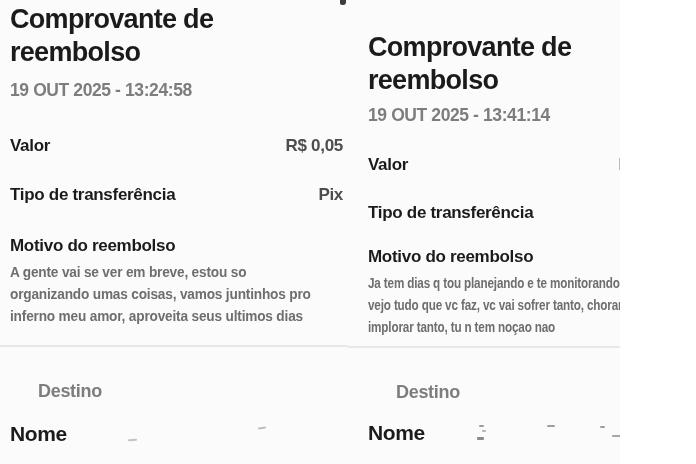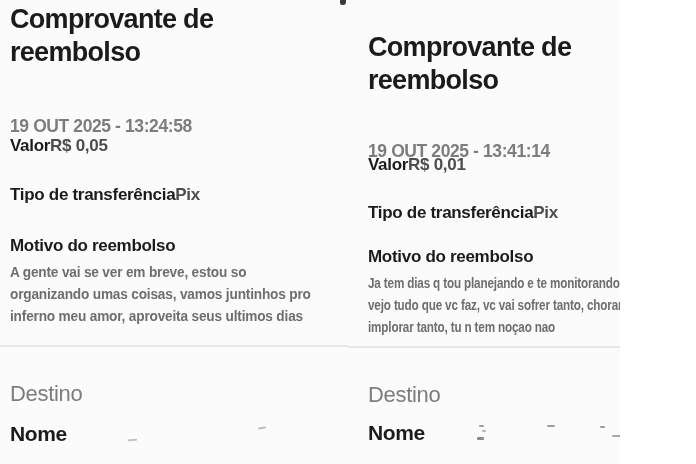--- a/index.html
+++ b/index.html
@@ -15,26 +15,25 @@
   .title{
     position:absolute; font-size:27px; font-weight:700; letter-spacing:-0.7px;
     line-height:33px; color:var(--heading,#1b1b1b); width:300px;
   }
   .p0 .title{ top:3px; left:10px; }
   .p1 .title{ top:31px; left:20px; }
 
   .datetime{
     position:absolute; font-size:17.5px; font-weight:700; letter-spacing:-0.4px;
     color:var(--muted,#7d7d7d);
-    margin-top:36px;
   }
   .p0 .datetime{ top:80px; left:10px; }
   .p1 .datetime{ top:105px; left:20px; }
 
-  .row{ position:absolute; display:flex; justify-content:flex-start; }
+  .row{ position:absolute; display:flex; justify-content:space-between; }
   .p0 .row{ left:10px; right:5px; }
   .p1 .row{ left:20px; right:20px; }
   .p0 .row-valor{ top:136px; } .p1 .row-valor{ top:155px; }
   .p0 .row-tipo { top:185px; } .p1 .row-tipo { top:203px; }
 
   .lbl{ font-size:17px; font-weight:700; letter-spacing:-0.3px; color:var(--heading,#1b1b1b); }
   .val{ font-size:17px; font-weight:700; letter-spacing:-0.3px; color:var(--value,#4d4d4d); }
 
   .reason-lbl{ position:absolute; font-size:17px; font-weight:700; letter-spacing:-0.3px; color:var(--heading,#1b1b1b); }
   .p0 .reason-lbl{ top:236px; left:10px; }
@@ -45,22 +44,23 @@
     line-height:22px; color:var(--bodytext,#6e6e6e); white-space:pre-line;
     transform-origin:0 0;
   }
   .p0 .reason{ top:261px; left:10px; width:400px; transform:scaleX(0.91); }
   .p1 .reason{ top:272px; left:20px; width:470px; transform:scaleX(0.78); }
 
   .divider{ position:absolute; left:0; right:0; height:1.5px; background:var(--divider,#e7e7e7); }
   .p0 .divider{ top:345px; } .p1 .divider{ top:346px; }
 
   .destino{
-    position:absolute; font-size:22px; font-weight:400; letter-spacing:-0.3px;
+    position:absolute; font-size:18px; font-weight:700; letter-spacing:-0.3px;
     color:var(--muted,#7d7d7d);
+    margin-left:28px;
   }
   .p0 .destino{ top:381px; left:10px; }
   .p1 .destino{ top:382px; left:20px; }
 
   .nome{
     position:absolute; font-size:21px; font-weight:700; letter-spacing:-0.4px;
     color:var(--heading,#1b1b1b);
   }
   .p0 .nome{ top:422px; left:10px; }
   .p1 .nome{ top:421px; left:20px; }

